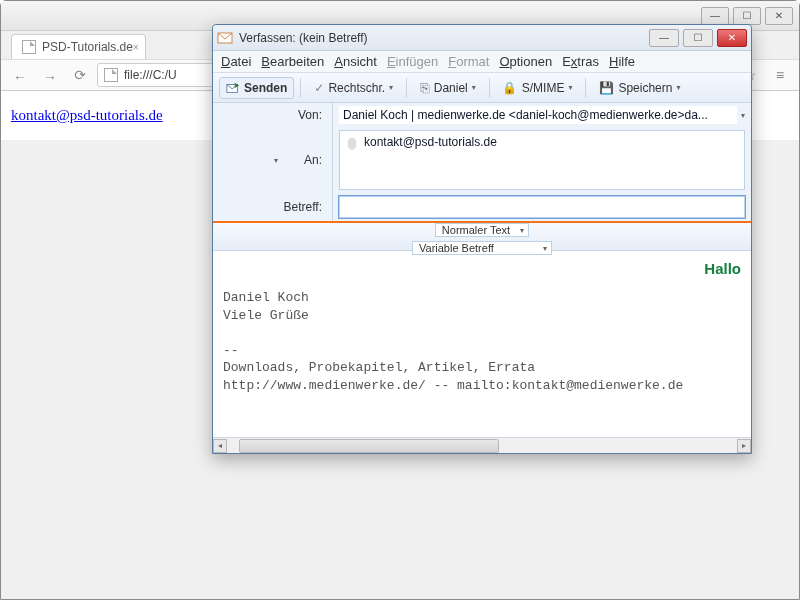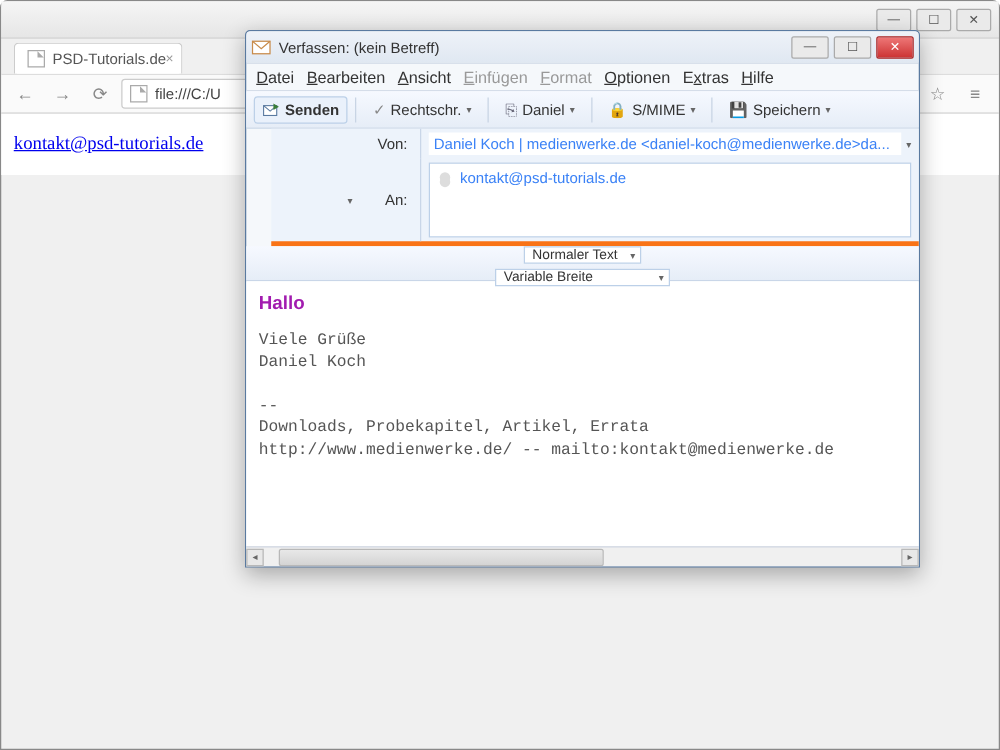--- a/index.html
+++ b/index.html
@@ -15,51 +15,51 @@
 .tab-icon { width: 14px; height: 14px; border: 1px solid #aaa; background: #fff; display: inline-block; position: relative; }
 .tab-icon::after { content: ""; position: absolute; right: 0; top: 0; border-style: solid; border-width: 0 5px 5px 0; border-color: #aaa #fff; }
 .tab-close { position: absolute; right: 6px; top: 50%; transform: translateY(-50%); font-size: 11px; color: #999; }
 .toolbar-row { height: 32px; background: #fafafa; border-top: 1px solid #ddd; border-bottom: 1px solid #ccc; display: flex; align-items: center; padding: 0 6px; gap: 4px; }
 .navbtn { width: 26px; height: 24px; border: 1px solid transparent; border-radius: 3px; display: flex; align-items: center; justify-content: center; color: #888; font-size: 14px; }
 .urlbar { flex: 1; height: 24px; border: 1px solid #ccc; border-radius: 3px; background: #fff; display: flex; align-items: center; padding: 0 6px; gap: 6px; color: #444; overflow: hidden; }
 .page { background: #fff; padding: 16px 10px; font-family: "Times New Roman", serif; }
 .page a { color: #0000ee; text-decoration: underline; font-size: 15px; }
 
 
-.compose { position: absolute; left: 196px; top: 24px; width: 540px; height: 430px; background: #f5f8fb; border: 1px solid #5a7aa0; border-radius: 4px 4px 0 0; box-shadow: 0 6px 18px rgba(0,0,0,0.3); display: flex; flex-direction: column; }
+.compose { position: absolute; left: 212px; top: 24px; width: 540px; height: 430px; background: #f5f8fb; border: 1px solid #5a7aa0; border-radius: 4px 4px 0 0; box-shadow: 0 6px 18px rgba(0,0,0,0.3); display: flex; flex-direction: column; }
 .compose-title { height: 26px; background: linear-gradient(#eef2f8,#e0e8f2); border-bottom: 1px solid #c2cde0; display: flex; align-items: center; padding: 0 4px; border-radius: 4px 4px 0 0; }
 .compose-title-icon { width: 16px; height: 16px; margin-right: 6px; }
 .compose-title-text { flex: 1; font-size: 12px; color: #333; }
 .compose-title .winbtn { width: 30px; height: 18px; }
 .compose-title .winbtn.close2 { background: linear-gradient(#e77,#c33); color: #fff; border-color: #a22; }
 .menubar { height: 22px; display: flex; align-items: center; gap: 10px; padding: 0 8px; font-size: 13px; color: #333; border-bottom: 1px solid #d5dde9; }
 .menubar span u { text-decoration: underline; }
 .menubar .disabled { color: #999; }
 .compose-toolbar { height: 30px; background: linear-gradient(#f6f9ff,#e6edf7); border-bottom: 1px solid #c9d6e8; display: flex; align-items: center; padding: 0 6px; gap: 6px; }
 .tbtn { height: 22px; border: 1px solid transparent; border-radius: 3px; padding: 0 6px; display: flex; align-items: center; gap: 4px; font-size: 12px; color: #333; }
 .tbtn.primary { background: #eaf1fb; border-color: #bcd0e8; font-weight: bold; }
 .tbtn .drop { font-size: 8px; color: #666; }
 .sep { width: 1px; height: 20px; background: #c8d4e4; }
-.headers { background: #edf3fb; border-bottom: 4px solid #f97316; margin-left: 20px; }
+.headers { background: #edf3fb; border-bottom: 2px solid #f97316; }
 .hrow { display: flex; align-items: stretch; }
 .hlabel { width: 120px; text-align: right; padding: 5px 10px 5px 0; color: #333; font-size: 12px; display: flex; align-items: center; justify-content: flex-end; gap: 6px; border-right: 1px solid #c9d6e8; }
 .hval { flex: 1; padding: 3px 6px; }
-.hval input, .hval .addr-line { width: 100%; border: 1px solid #bcd0e8; background: #fff; padding: 3px 6px; font-size: 12px; color: #3b82f6; }
+.hval input, .hval .addr-line { width: 100%; border: 1px solid #bcd0e8; background: #fff; padding: 3px 6px; font-size: 12px; color: #0f172a; }
 .addr-box { border: 1px solid #bcd0e8; background: #fff; min-height: 60px; padding: 2px; }
 .addr-line { display: flex; align-items: center; gap: 6px; border: none !important; padding: 2px 4px !important; }
 .person-icon { width: 12px; height: 12px; background: #ddd; border-radius: 50%; box-shadow: 0 5px 0 0 #ddd; display: inline-block; transform: scale(0.7); }
 .hrow.from .addr-line { border: 1px solid #bcd0e8; background: #fff; }
 .dropdown-addr { display: flex; align-items: center; }
 .dropdown-addr::after { content: "▾"; font-size: 8px; color: #666; margin-left: 4px; }
 .format-bar { height: 28px; background: linear-gradient(#f6f9ff,#e6edf7); border-bottom: 1px solid #c9d6e8; display: flex; align-items: center; padding: 0 6px; gap: 4px; flex-direction: column; }
 .fmt-sel { height: 20px; border: 1px solid #bcd0e8; background: #fff; padding: 0 18px 0 6px; font-size: 11px; color: #333; display: flex; align-items: center; position: relative; }
 .fmt-sel::after { content: "▾"; position: absolute; right: 4px; font-size: 8px; color: #666; }
 .fmt-btn { width: 20px; height: 20px; display: flex; align-items: center; justify-content: center; font-size: 12px; color: #444; border: 1px solid transparent; }
 .body-area { flex: 1; background: #fff; padding: 8px 10px; font-family: "Courier New", monospace; font-size: 13px; color: #555; overflow: hidden; line-height: 1.35; }
-.body-area .greet { font-family: "Segoe UI", sans-serif; font-weight: bold; color: #a21caf; font-size: 15px; margin-bottom: 10px; }
+.body-area .greet { font-family: "Segoe UI", sans-serif; font-weight: bold; color: #15803d; font-size: 15px; margin-bottom: 10px; text-align: right; }
 .hscroll { height: 16px; background: #f0f0f0; border-top: 1px solid #cfd6e2; display: flex; align-items: center; }
 .hscroll .thumb { height: 14px; width: 260px; margin-left: 12px; background: linear-gradient(#e8e8e8,#d4d4d4); border: 1px solid #b8b8b8; border-radius: 2px; }
 .hscroll .arrow { width: 14px; height: 14px; border: 1px solid #b8b8b8; background: #e8e8e8; font-size: 8px; display: flex; align-items: center; justify-content: center; color: #666; }
 </style>
 </head>
 <body>
 
 <div class="browser-window">
   <div class="browser-titlebar">
     <div class="winbtn">—</div>
@@ -160,27 +160,33 @@
       </div>
       <div class="hval">
         <div class="addr-box">
           <div class="addr-line">
             <span class="person-icon"></span>
             <span>kontakt@psd-tutorials.de</span>
           </div>
         </div>
       </div>
     </div>
+    <div class="hrow">
+      <div class="hlabel">Betreff:</div>
+      <div class="hval">
+        <input type="text" style="outline: rgb(110, 162, 216) solid 1px;" value="">
+      </div>
+    </div>
   </div>
   <div class="format-bar">
     <div class="fmt-sel">
         <span>Normaler Text</span>
       </div>
     <div class="fmt-sel" style="width:140px">
-        <span>Variable Breite</span>
+        <span>Variable Betreff</span>
       </div>
     <div class="fmt-btn">
         <span style="width:12px;height:12px;background:#000;display:inline-block"></span>
       </div>
     <div class="fmt-btn" style="font-size:10px">A<sup>↓</sup></div>
     <div class="fmt-btn">A<sup>↑</sup></div>
     <div class="sep"></div>
     <div class="fmt-btn">
         <b>A</b>
       </div>
@@ -191,22 +197,22 @@
         <u>A</u>
       </div>
     <div class="sep"></div>
     <div class="fmt-btn">☰</div>
     <div class="fmt-btn">1☰</div>
     <div class="fmt-btn">⇤</div>
     <div class="fmt-btn">⇥</div>
   </div>
   <div class="body-area">
     <div class="greet">Hallo</div>
+    <div>Daniel Koch</div>
     <div>Viele Grüße</div>
-    <div>Daniel Koch</div>
     <br>
     <div>--</div>
     <div>Downloads, Probekapitel, Artikel, Errata</div>
     <div>http://www.medienwerke.de/ -- mailto:kontakt@medienwerke.de</div>
   </div>
   <div class="hscroll">
     <div class="arrow">◂</div>
     <div class="thumb"></div>
     <div style="flex:1"></div>
     <div class="arrow">▸</div>

